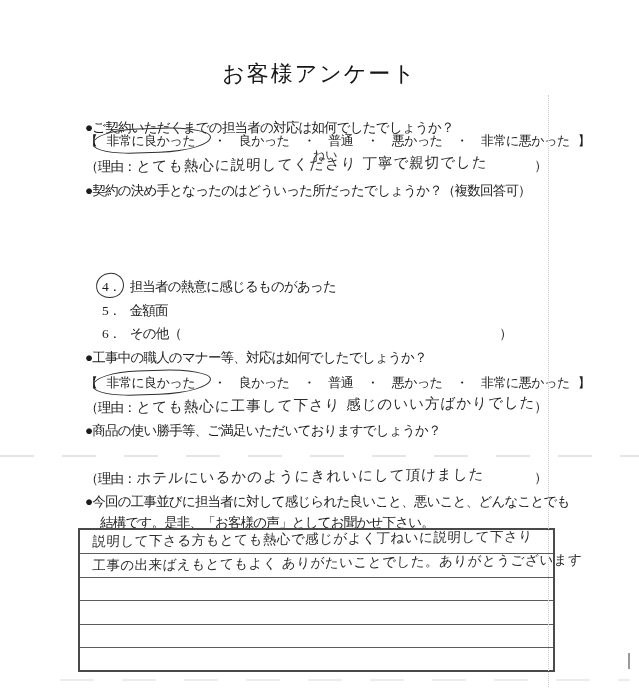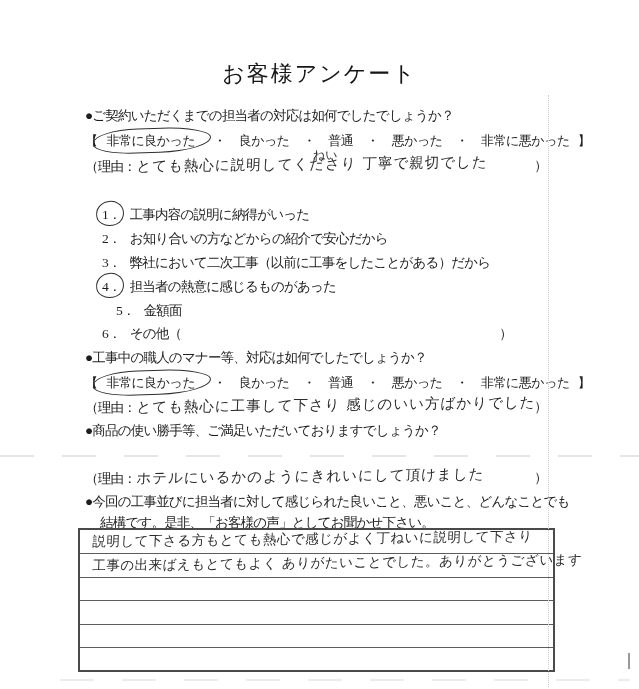--- a/index.html
+++ b/index.html
@@ -70,43 +70,35 @@
   .streak2{left:60px;top:672px;width:570px;opacity:.55;}
   .tick{position:absolute;left:628px;top:646px;height:16px;width:2px;background:#9a9a9a;}
 </style>
 </head>
 <body>
 
 <div class="page">
 
   <div class="abs title">お客様アンケート</div>
 
-  <div class="abs print" style="left:85px;top:100px;">●ご契約いただくまでの担当者の対応は如何でしたでしょうか？</div>
+  <div class="abs print" style="left:85px;top:112px;">●ご契約いただくまでの担当者の対応は如何でしたでしょうか？</div>
   <div class="abs opts" style="left:85px;top:125px;">
     <span class="bracket">【</span><span class="circle-opt"><span>非常に良かった</span></span><span class="sep">・</span><span>良かった</span><span class="sep">・</span><span>普通</span><span class="sep">・</span><span>悪かった</span><span class="sep">・</span><span>非常に悪かった</span><span class="bracket-close">】</span>
   </div>
   <div class="abs print reason-line" style="left:85px;top:150px;">
     <span>（理由：</span><span class="hw">とても熱心に説明してくださり 丁寧で親切でした</span>
     <span class="furi" style="left:228px;top:-10px;">ねい</span>
     <span class="close-paren">）</span>
   </div>
 
-  <div class="abs print" style="left:102px;top:199px;">
-    <span class="num circle-num">1．</span><span>工事内容の説明に納得がいった</span>
-  </div>
-  <div class="abs print" style="left:102px;top:223px;">
-    <span class="num">2．</span><span>お知り合いの方などからの紹介で安心だから</span>
-  </div>
-  <div class="abs print" style="left:102px;top:247px;">
-    <span class="num">3．</span><span>弊社において二次工事（以前に工事をしたことがある）だから</span>
-  </div>
+  <div class="abs print" style="left:85px;top:175px;">●契約の決め手となったのはどういった所だったでしょうか？（複数回答可）</div>
   <div class="abs print" style="left:102px;top:271px;">
     <span class="num circle-num">4．</span><span>担当者の熱意に感じるものがあった</span>
   </div>
-  <div class="abs print" style="left:116px;top:295px;text-align:right;">
+  <div class="abs print" style="left:102px;top:295px;text-align:right;">
     <span class="num">5．</span><span>金額面</span>
   </div>
   <div class="abs print" style="left:102px;top:318px;width:410px;">
     <span class="num">6．</span><span>その他（</span>
     <span style="position:absolute;right:0;">）</span>
   </div>
 
   <div class="abs print" style="left:85px;top:342px;">●工事中の職人のマナー等、対応は如何でしたでしょうか？</div>
   <div class="abs opts" style="left:85px;top:367px;">
     <span class="bracket">【</span><span class="circle-opt"><span>非常に良かった</span></span><span class="sep">・</span><span>良かった</span><span class="sep">・</span><span>普通</span><span class="sep">・</span><span>悪かった</span><span class="sep">・</span><span>非常に悪かった</span><span class="bracket-close">】</span>

